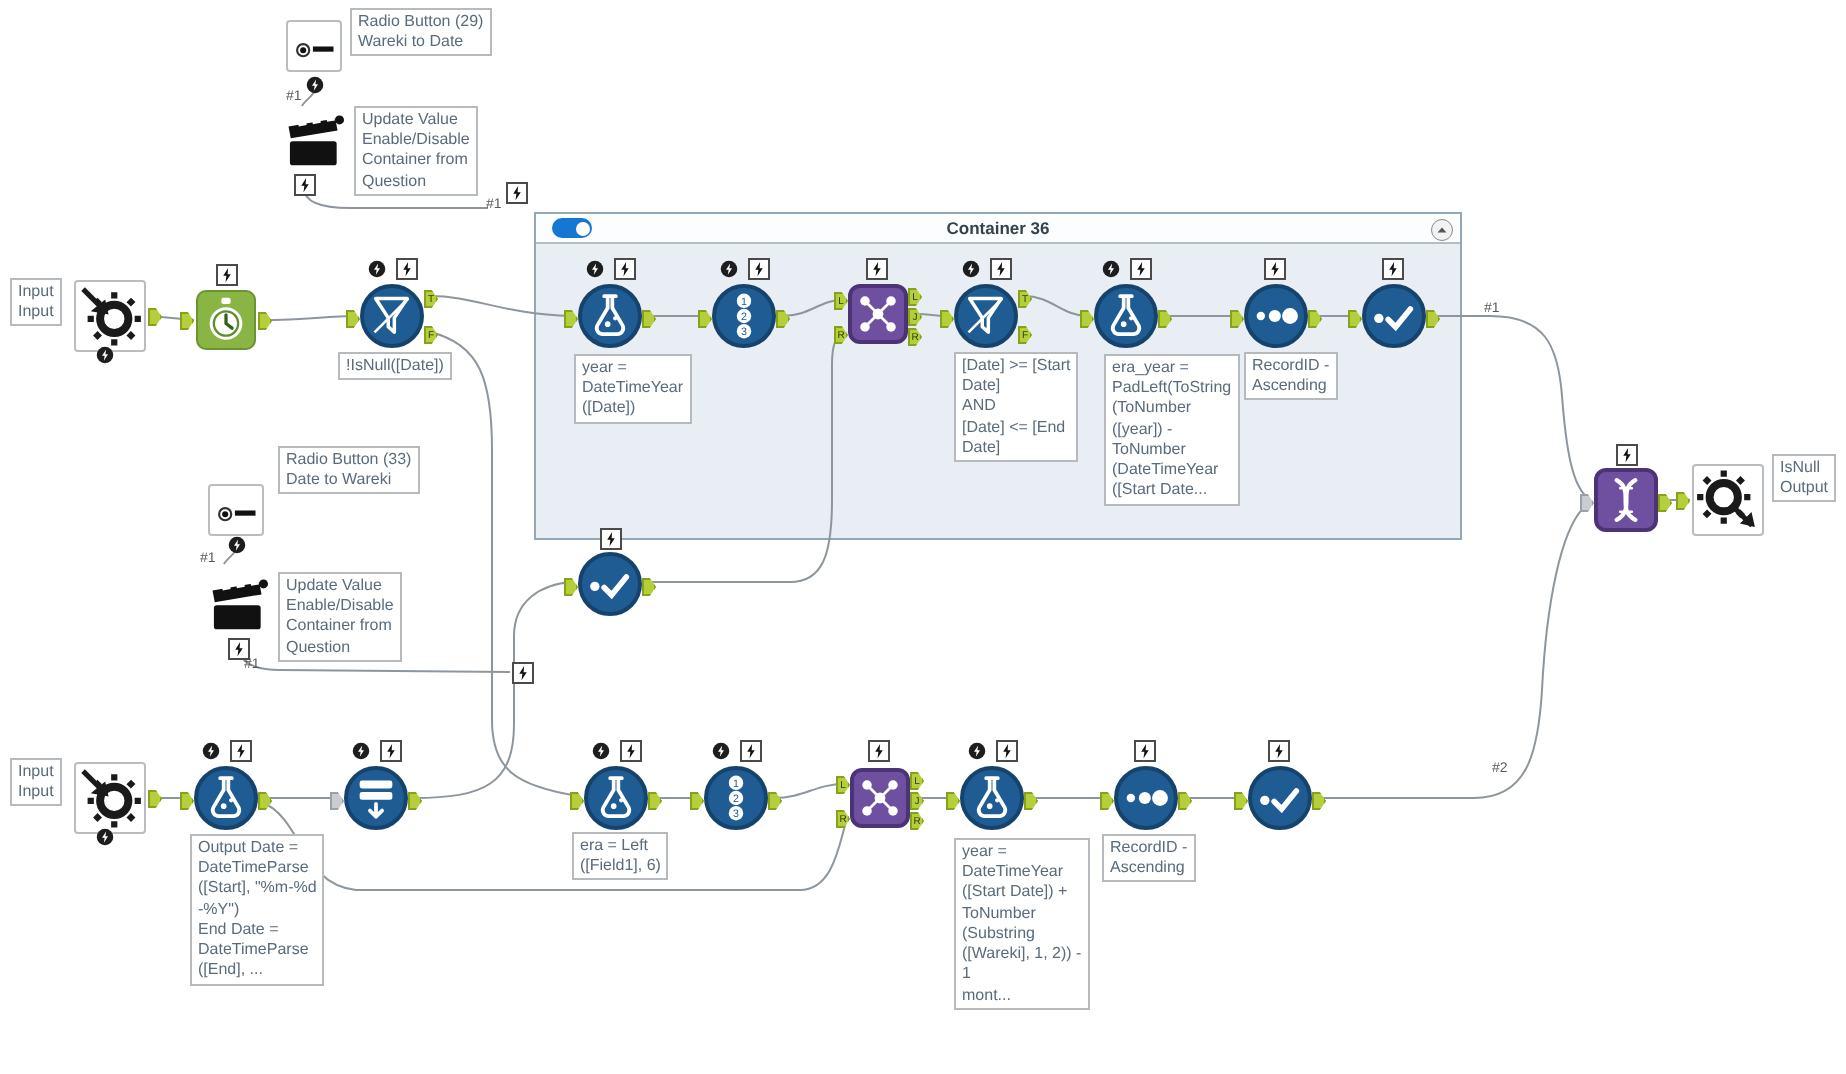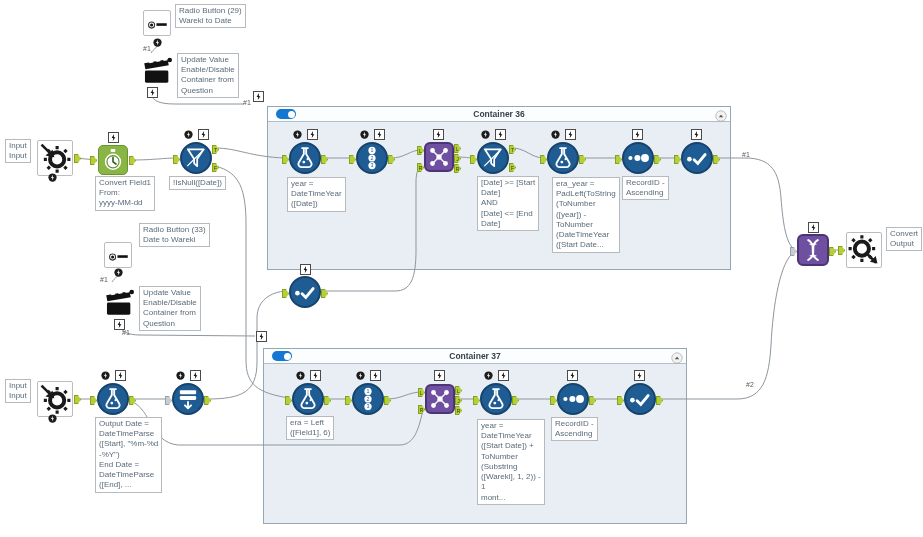--- a/index.html
+++ b/index.html
@@ -40,30 +40,20 @@
     <div class="hdr">
       <span class="ctitle">Container 36</span>
       <span class="toggle"></span>
       <span class="collapse ic"><svg viewBox="0 0 24 24">
             <circle cx="12" cy="12" r="10.5" fill="#f2f2f2" stroke="#8a8a8a"></circle>
             <path d="M7.5 14.5L12 9.5l4.5 5z" fill="#555"></path>
           </svg></span>
     </div>
   </div>
 
-  <div class="container" style="left:263px;top:348px;width:424px;height:176px;">
-    <div class="hdr">
-      <span class="ctitle">Container 37</span>
-      <span class="toggle"></span>
-      <span class="collapse ic"><svg viewBox="0 0 24 24">
-            <circle cx="12" cy="12" r="10.5" fill="#f2f2f2" stroke="#8a8a8a"></circle>
-            <path d="M7.5 14.5L12 9.5l4.5 5z" fill="#555"></path>
-          </svg></span>
-    </div>
-  </div>
 
   <svg class="wires">
     <path d="M75,158 L97,160"></path>
     <path d="M131,160 C155,160 162,158 178,158"></path>
     <path d="M215,148 C238,148 250,157 286,158"></path>
     <path d="M215,166 C240,172 246,190 246,225 L246,360 C246,385 258,393 289,398"></path>
     <path d="M324,158 L353,158"></path>
     <path d="M391,158 C405,158 410,150 421,150"></path>
     <path d="M324,291 L395,291 C411,291 416,278 416,250 L416,182 C416,171 419,167 422,166"></path>
     <path d="M457,157 C466,157 468,158 474,158"></path>
@@ -198,23 +188,20 @@
           <path d="M12 13.5V9.8M12 13.5l2.6 2" stroke="#35601a" stroke-width="1.4" stroke-linecap="round"></path>
         </svg></span>
     <span class="port pin" style="top:10px;"></span>
     <span class="port pout" style="top:10px;"></span>
   </div>
   <span class="badge box ic" style="left:108px;top:132px;">
       <svg viewBox="0 0 24 24">
         <path d="M13.5 2.5L7 13h4.2L10 21.5 17 11h-4.2z" fill="#111"></path>
       </svg>
     </span>
-  <div class="ann" style="left:95px;top:176px;">Convert Field1
-From:
-yyyy-MM-dd</div>
 
   <div class="tool circle" style="left:180px;top:142px;">
     <span class="ic"><svg viewBox="0 0 24 24">
           <path d="M5 4.5h13.5L13 12.8V19l-2.6-2.4v-3.8z" fill="none" stroke="#fff" stroke-width="1.5" stroke-linejoin="round"></path>
           <path d="M4.5 19L19 4.5" stroke="#fff" stroke-width="1.1"></path>
         </svg></span>
     <span class="port pin" style="top:11px;"></span>
     <span class="port pout" style="top:1px;">T</span>
     <span class="port pout" style="top:19px;">F</span>
   </div>
@@ -635,16 +622,16 @@
     <span class="ic"><svg viewBox="0 0 24 24">
           <g stroke="#1a1a1a" fill="none">
             <circle cx="10.5" cy="11" r="5" stroke-width="2.8"></circle>
             <path d="M10.5 3.8V1.6M10.5 20.4v-2.2M3.3 11H1.1M19.9 11h-2.2M5.4 5.9L3.8 4.3M15.6 16.1l1.6 1.6M5.4 16.1l-1.6 1.6M15.6 5.9l1.6-1.6" stroke-width="2.2"></path>
           </g>
           <path d="M13 13.5l7.5 7.5" stroke="#1a1a1a" stroke-width="1.8"></path>
           <path d="M21.5 21.5l-1.2-5.3-4.1 4.1z" fill="#1a1a1a"></path>
         </svg></span>
     <span class="port pin" style="top:13px;"></span>
   </div>
-  <div class="ann" style="left:886px;top:227px;">Convert
+  <div class="ann" style="left:886px;top:227px;">IsNull
 Output</div>
 
 </div>
 
 </body></html>

